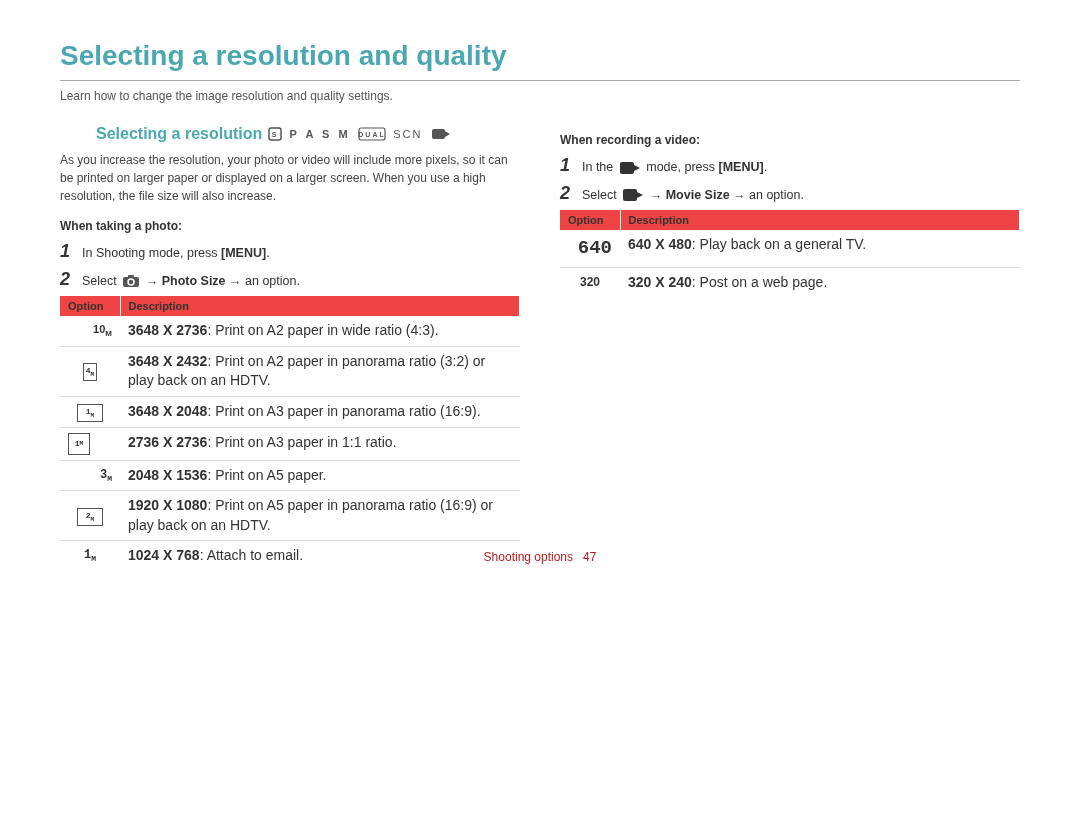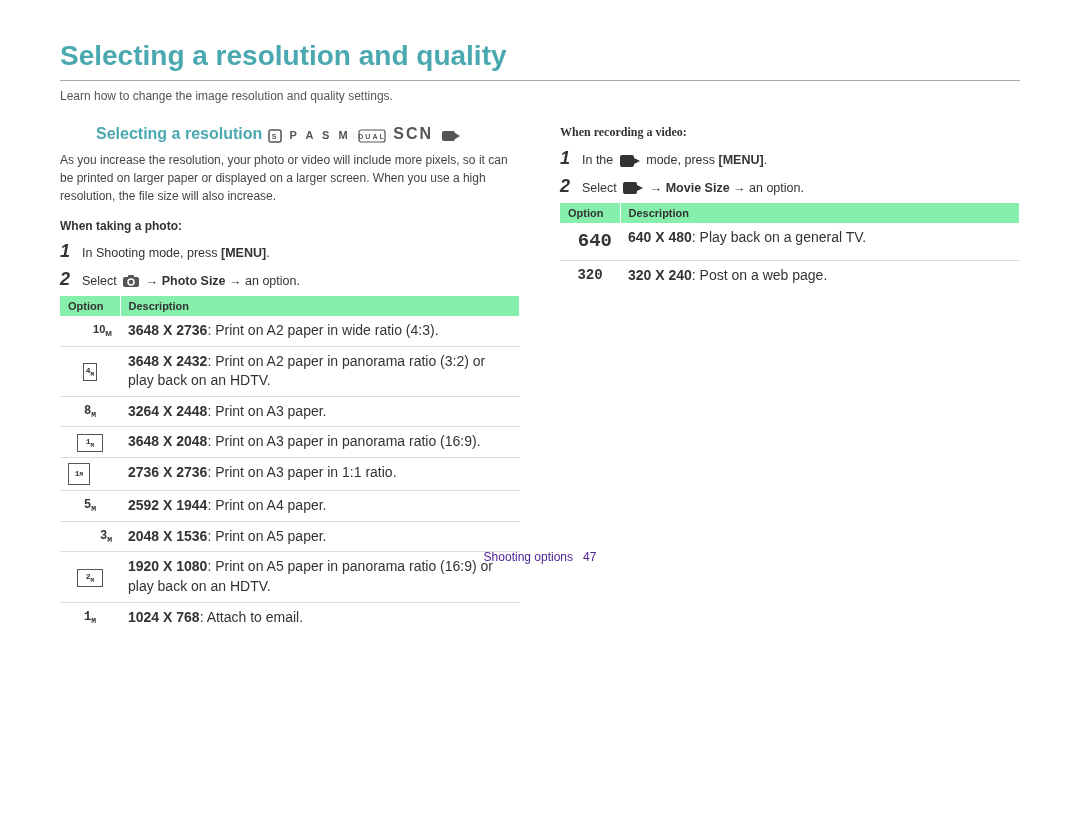--- a/index.html
+++ b/index.html
@@ -109,21 +109,21 @@
 
     .option-table {
       width: 100%;
       border-collapse: collapse;
       margin-top: 4px;
       margin-bottom: 10px;
       font-size: 11.5px;
     }
 
     .option-table thead tr {
-      background: #86efac;
+      background: #ef4444;
     }
 
     .option-table thead td {
       padding: 4px 8px;
       color: #333;
       font-size: 11px;
       font-weight: bold;
       border-right: 1px solid #fff;
     }
 
@@ -167,21 +167,21 @@
       text-align: center;
     }
 
     .page-footer {
       position: absolute;
       bottom: 28px;
       left: 0;
       right: 0;
       text-align: center;
       font-size: 12px;
-      color: #4c1d95;
+      color: #b91c1c;
     }
   </style>
 </head>
 <body>
 
 <div class="page">
   <div class="page-title">Selecting a resolution and quality</div>
   <div class="subtitle">Learn how to change the image resolution and quality settings.</div>
 
   <div class="two-col">
@@ -192,21 +192,21 @@
         <span class="section-subtitle-icons">
           <svg width="14" height="14" viewBox="0 0 14 14" style="vertical-align:middle; margin-right:2px;">
             <rect x="1" y="1" width="12" height="12" rx="2" fill="none" stroke="#555" stroke-width="1.5"></rect>
             <text x="7" y="9.5" text-anchor="middle" font-size="7" font-weight="bold" fill="#555" font-family="Arial">S</text>
           </svg>
           <span style="font-size:11px; font-weight:bold; letter-spacing:3px; color:#555;">P A S M</span>
           <svg width="28" height="14" viewBox="0 0 28 14" style="vertical-align:middle; margin:0 2px;">
             <rect x="1" y="1" width="26" height="12" rx="2" fill="none" stroke="#555" stroke-width="1.2"></rect>
             <text x="14" y="9.5" text-anchor="middle" font-size="7" font-weight="bold" fill="#555" font-family="Arial">DUAL</text>
           </svg>
-          <span style="font-size:16px; font-weight:bold; letter-spacing:2px; color:#555;">SCN</span>
+          <span style="font-size:11px; font-weight:normal; letter-spacing:2px; color:#555;">SCN</span>
           <svg width="20" height="14" viewBox="0 0 20 14" style="vertical-align:middle; margin-left:3px;">
             <rect x="1" y="2" width="13" height="10" rx="2" fill="#555"></rect>
             <polygon points="14,4 19,7 14,10" fill="#555"></polygon>
           </svg>
         </span>
       </div>
       <div class="body-text">As you increase the resolution, your photo or video will include more pixels, so it can be printed on larger paper or displayed on a larger screen. When you use a high resolution, the file size will also increase.</div>
 
       <div class="when-label">When taking a photo:</div>
 
@@ -240,42 +240,30 @@
             </td>
             <td><b>3648 X 2736</b>: Print on A2 paper in wide ratio (4:3).</td>
           </tr>
           <tr>
             <td>
               <div class="icon-box" style="font-size:8px; padding:2px;">4<sub style="font-size:6px;">M</sub></div>
             </td>
             <td><b>3648 X 2432</b>: Print on A2 paper in panorama ratio (3:2) or play back on an HDTV.</td>
           </tr>
           <tr>
-            <td style="font-family:'Courier New',monospace; font-weight:bold; font-size:12px; text-align:center;">
-              <span>8<sub style="font-size:8px;">M</sub></span>
-            </td>
-            <td><b>3264 X 2448</b>: Print on A3 paper.</td>
-          </tr>
-          <tr>
             <td>
               <div class="icon-box" style="font-size:8px; padding:2px; width:26px;">1<sub style="font-size:6px;">M</sub></div>
             </td>
             <td><b>3648 X 2048</b>: Print on A3 paper in panorama ratio (16:9).</td>
           </tr>
           <tr>
             <td>
               <div class="icon-box" style="font-size:8px; padding:2px; width:22px; height:22px; display:flex; align-items:center; justify-content:center;">1<sub style="font-size:6px;">M</sub></div>
             </td>
             <td><b>2736 X 2736</b>: Print on A3 paper in 1:1 ratio.</td>
-          </tr>
-          <tr>
-            <td style="font-family:'Courier New',monospace; font-weight:bold; font-size:12px; text-align:center;">
-              <span>5<sub style="font-size:8px;">M</sub></span>
-            </td>
-            <td><b>2592 X 1944</b>: Print on A4 paper.</td>
           </tr>
           <tr>
             <td style="font-family:'Courier New',monospace; font-weight:bold; font-size:12px; text-align:right;">
               <span>3<sub style="font-size:8px;">M</sub></span>
             </td>
             <td><b>2048 X 1536</b>: Print on A5 paper.</td>
           </tr>
           <tr>
             <td>
               <div class="icon-box" style="font-size:8px; padding:2px; width:26px;">2<sub style="font-size:6px;">M</sub></div>
@@ -286,21 +274,21 @@
             <td style="font-family:'Courier New',monospace; font-weight:bold; font-size:12px; text-align:center;">
               <span>1<sub style="font-size:8px;">M</sub></span>
             </td>
             <td><b>1024 X 768</b>: Attach to email.</td>
           </tr>
         </tbody>
       </table>
     </div>
 
     <div class="col-right">
-      <div class="when-label" style="margin-top: 0; font-family: Liberation Serif, serif;">When recording a video:</div>
+      <div class="when-label" style="margin-top: 8px;">When recording a video:</div>
 
       <div class="step">
         <span class="step-num">1</span>
         <span class="step-text">In the
           <svg width="22" height="16" viewBox="0 0 22 16" style="vertical-align:middle; margin:0 2px;">
             <rect x="1" y="2" width="14" height="12" rx="2" fill="#333"></rect>
             <polygon points="15,5 21,8 15,11" fill="#333"></polygon>
           </svg>
           mode, press <b>[MENU]</b>.
         </span>
@@ -324,21 +312,21 @@
           </tr>
         </thead>
         <tbody>
           <tr>
             <td style="font-family:'Courier New',monospace; font-weight:bold; font-size:19px; text-align:right;">
               <span>640</span>
             </td>
             <td><b>640 X 480</b>: Play back on a general TV.</td>
           </tr>
           <tr>
-            <td style="font-family:Liberation Mono, monospace; font-weight:bold; font-size:14px; text-align:center;">
+            <td style="font-family:Liberation Sans, sans-serif; font-weight:bold; font-size:12px; text-align:center;">
               <span>320</span>
             </td>
             <td><b>320 X 240</b>: Post on a web page.</td>
           </tr>
         </tbody>
       </table>
     </div>
   </div>
 
   <div class="page-footer">

